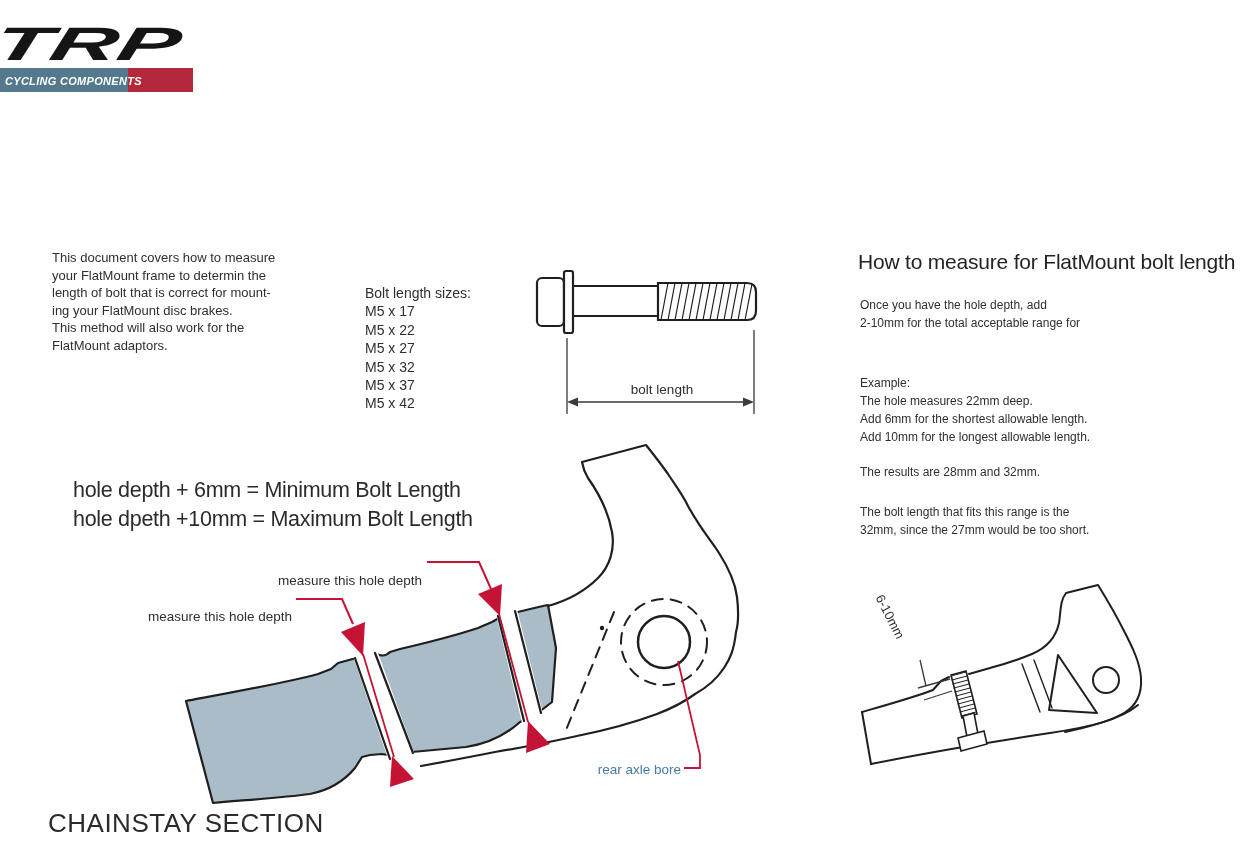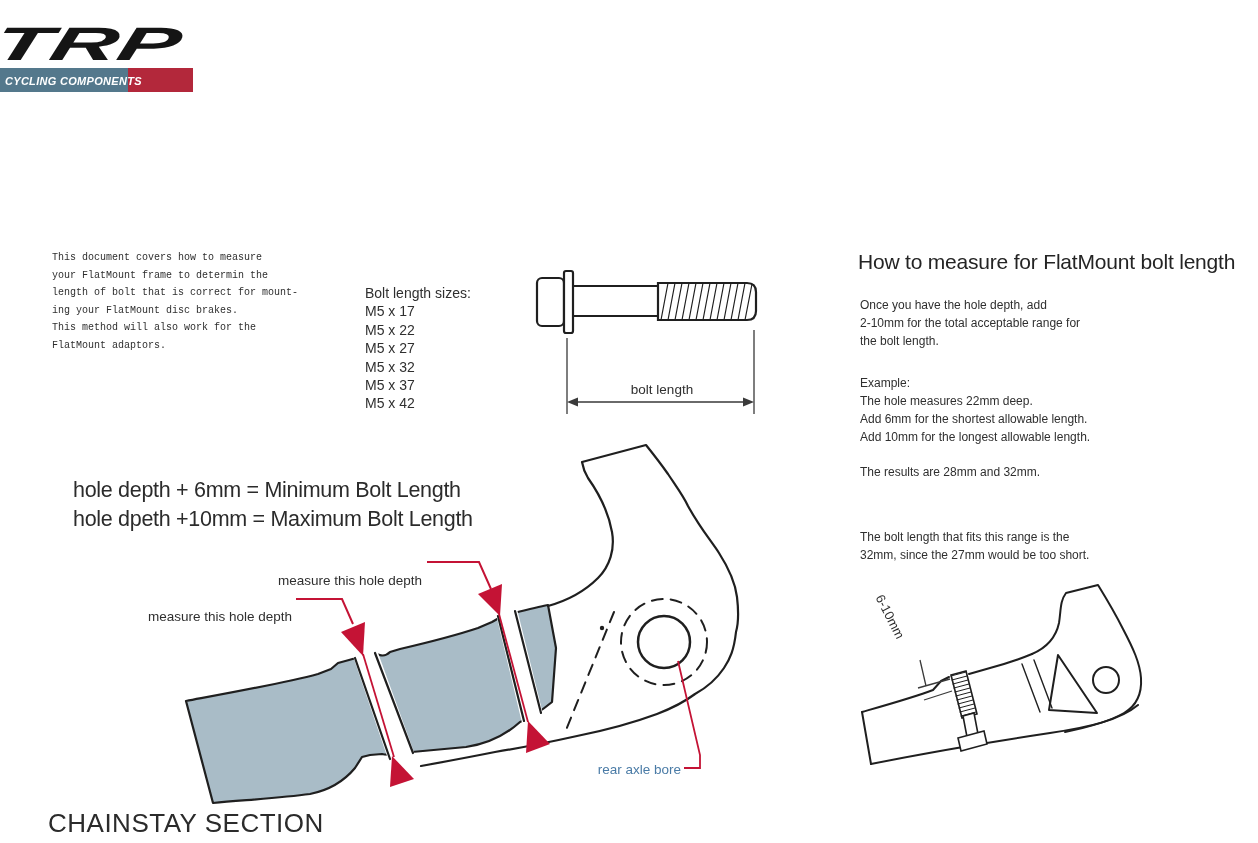--- a/index.html
+++ b/index.html
@@ -10,21 +10,21 @@
     --fill-gray:#A9BCC7;
     --ink:#1F1F1F;
     --text:#2F2F2F;
   }
   html,body{margin:0;padding:0;background:#fff;}
   #page{
     position:relative;width:1258px;height:843px;background:#fff;
     font-family:"Liberation Sans",sans-serif;color:var(--text);overflow:hidden;
   }
   .abs{position:absolute;}
-  .body-text{font-size:10px;line-height:17.6px;white-space:nowrap;font-family:Liberation Mono, monospace;}
+  .body-text{font-size:13px;line-height:17.6px;white-space:nowrap;}
   .rc-text{font-size:12px;line-height:18px;white-space:nowrap;}
   .sizes-text{font-size:14px;line-height:18.4px;white-space:nowrap;}
   .heading{font-size:21px;color:#242424;letter-spacing:-0.2px;white-space:nowrap;}
   .formula{font-size:21.5px;line-height:28.5px;color:#2b2b2b;letter-spacing:-0.3px;white-space:nowrap;}
   .caption{font-size:26px;color:#2b2b2b;letter-spacing:0.5px;white-space:nowrap;}
   .diagram-label{font-size:13.5px;color:var(--text);white-space:nowrap;margin-top:18px;}
   .axle-label{font-size:13.5px;color:var(--label-blue);white-space:nowrap;}
   .dim-label{font-size:13.5px;color:var(--text);white-space:nowrap;}
   .rot-label{font-size:13px;color:var(--text);white-space:nowrap;transform:rotate(63deg);transform-origin:left top;}
   .right-align{text-align:right;}
@@ -104,33 +104,32 @@
       <polygon class="dim-fill" points="754,402 743,397.5 743,406.5"></polygon>
     </g>
   </svg>
   <div class="abs dim-label" style="left:602px;top:382px;width:120px;text-align:center;">bolt length</div>
 
   <div class="abs heading" style="left:858px;top:250px;">How to measure for FlatMount bolt length</div>
 
   <div class="abs" style="left:860px;top:296px;">
     <div class="rc-text">Once you have the hole depth, add</div>
     <div class="rc-text">2-10mm for the total acceptable range for</div>
-    <div class="rc-text">the bolt length.</div>
   </div>
 
   <div class="abs" style="left:860px;top:374px;">
     <div class="rc-text">Example:</div>
     <div class="rc-text">The hole measures 22mm deep.</div>
     <div class="rc-text">Add 6mm for the shortest allowable length.</div>
     <div class="rc-text">Add 10mm for the longest allowable length.</div>
   </div>
 
   <div class="abs rc-text" style="left:860px;top:463px;">The results are 28mm and 32mm.</div>
 
-  <div class="abs" style="left:860px;top:528px;">
+  <div class="abs" style="left:860px;top:503px;">
     <div class="rc-text">The bolt length that fits this range is the</div>
     <div class="rc-text">32mm, since the 27mm would be too short.</div>
   </div>
 
   <div class="abs" style="left:52px;top:476px;margin-left:21px;">
     <div class="formula">hole depth + 6mm = Minimum Bolt Length</div>
     <div class="formula">hole dpeth +10mm = Maximum Bolt Length</div>
   </div>
 
   <svg class="abs" style="left:140px;top:425px;" width="670" height="415" viewBox="140 425 670 415">

